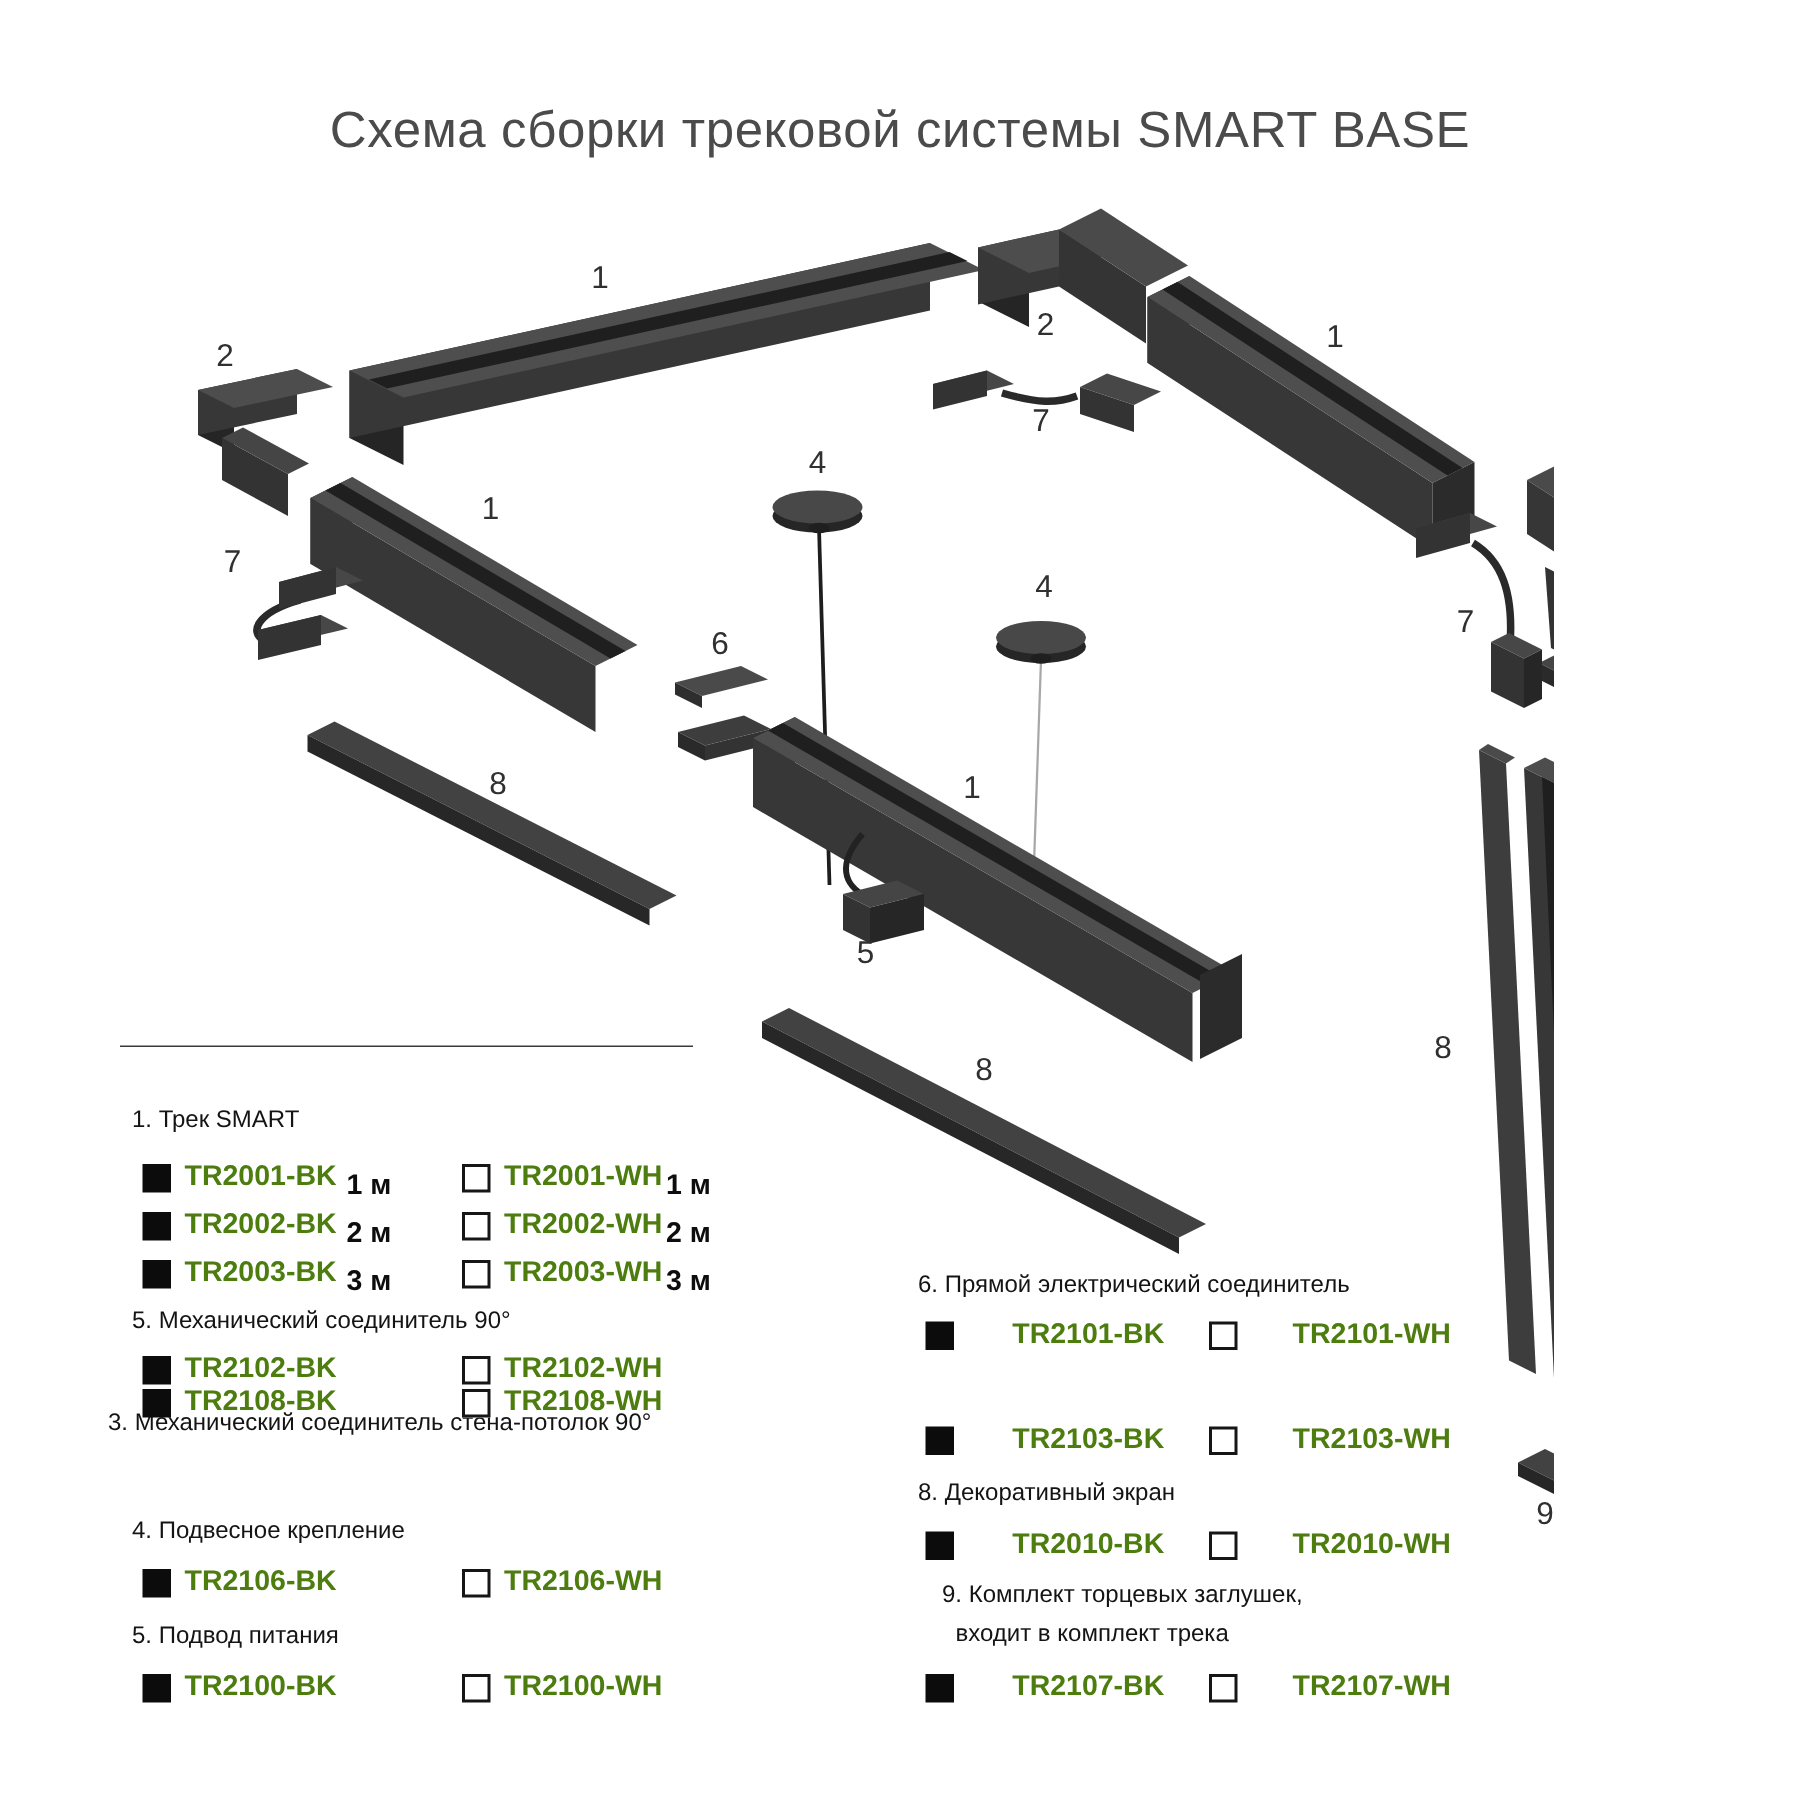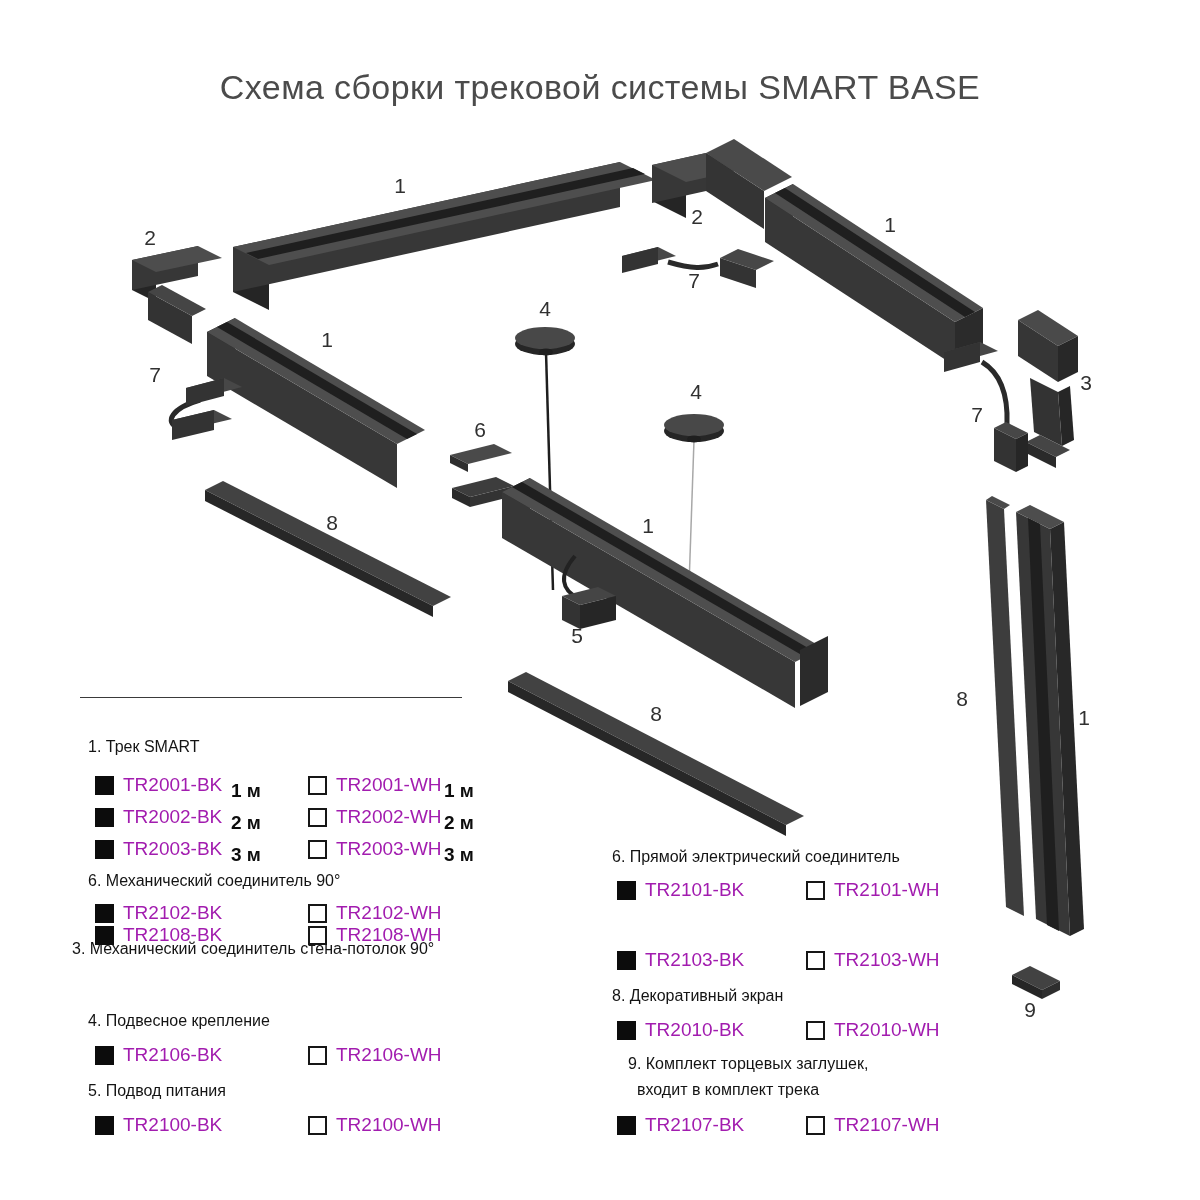--- a/index.html
+++ b/index.html
@@ -1,37 +1,37 @@
 <!DOCTYPE html>
 <html><head>
 <meta charset="utf-8">
 <style>
   * { margin:0; padding:0; box-sizing:border-box; }
   html,body { width:1200px; height:1200px; background:#ffffff;
               font-family:"Liberation Sans","DejaVu Sans",sans-serif; }
-  .page { position:relative; width:1200px; height:1200px; overflow:hidden; background:#fff; }
+  .page { position:relative; width:1036px; height:1200px; overflow:hidden; background:#fff; }
 
   .title { position:absolute; top:68px; left:0; width:1200px; text-align:center;
            font-size:34px; color:#4b4b4b; letter-spacing:.4px; font-weight:400; }
 
   .diagram { position:absolute; top:0; left:0; width:1200px; height:1200px; }
   .diagram svg { position:absolute; top:0; left:0; }
   .plabel { position:absolute; transform:translate(-50%,-50%);
             font-size:21px; color:#303030; }
 
   .sep { position:absolute; left:80px; top:697px; width:382px; border-top:1.5px solid #3a3a3a; }
 
   .lh { position:absolute; font-size:16px; color:#141414; white-space:nowrap; }
   .lrow { position:absolute; display:flex; align-items:center; height:20px; }
   .lrow.left-col { padding-left:10px; width:530px; }
-  .lrow.right-col { padding-left:7px; width:430px; }
+  .lrow.right-col { padding-left:7px; width:430px;text-align:center; }
   .sw { width:19px; height:19px; flex:0 0 19px; }
   .sw.bk { background:#0c0c0c; }
   .sw.wh { background:#fff; border:2px solid #161616; }
-  .code { font-weight:normal; font-size:19px; color:#a21caf; margin-left:9px; width:108px; white-space:nowrap; }
+  .code { font-weight:bold; font-size:19px; color:#4d7c0f; margin-left:9px; width:108px; white-space:nowrap; }
   .size { font-weight:bold; font-size:19px; color:#0d0d0d; width:77px; white-space:nowrap;margin-top:12px; }
   .lrow.right-col .code { width:161px; }
 </style>
 </head>
 <body>
 
 <div class="page">
 
   <div class="title">Схема сборки трековой системы SMART BASE</div>
 
@@ -223,21 +223,21 @@
   </div>
   <div class="lrow left-col" style="left:85px;top:839px">
     <span class="sw bk"></span>
     <span class="code">TR2003-BK</span>
     <span class="size">3 м</span>
     <span class="sw wh"></span>
     <span class="code">TR2003-WH</span>
     <span class="size">3 м</span>
   </div>
 
-  <div class="lh" style="left:88px;top:872px">6. Механический соединитель 90°</div>
+  <div class="lh" style="left:88px;top:872px">5. Механический соединитель 90°</div>
   <div class="lrow left-col" style="left:85px;top:903px">
     <span class="sw bk"></span>
     <span class="code">TR2102-BK</span>
     <span class="size"></span>
     <span class="sw wh"></span>
     <span class="code">TR2102-WH</span>
   </div>
 
   <div class="lh" style="left:72px;top:940px">3. Механический соединитель стена-потолок 90°</div>
   <div class="lrow left-col" style="left:85px;top:925px">

